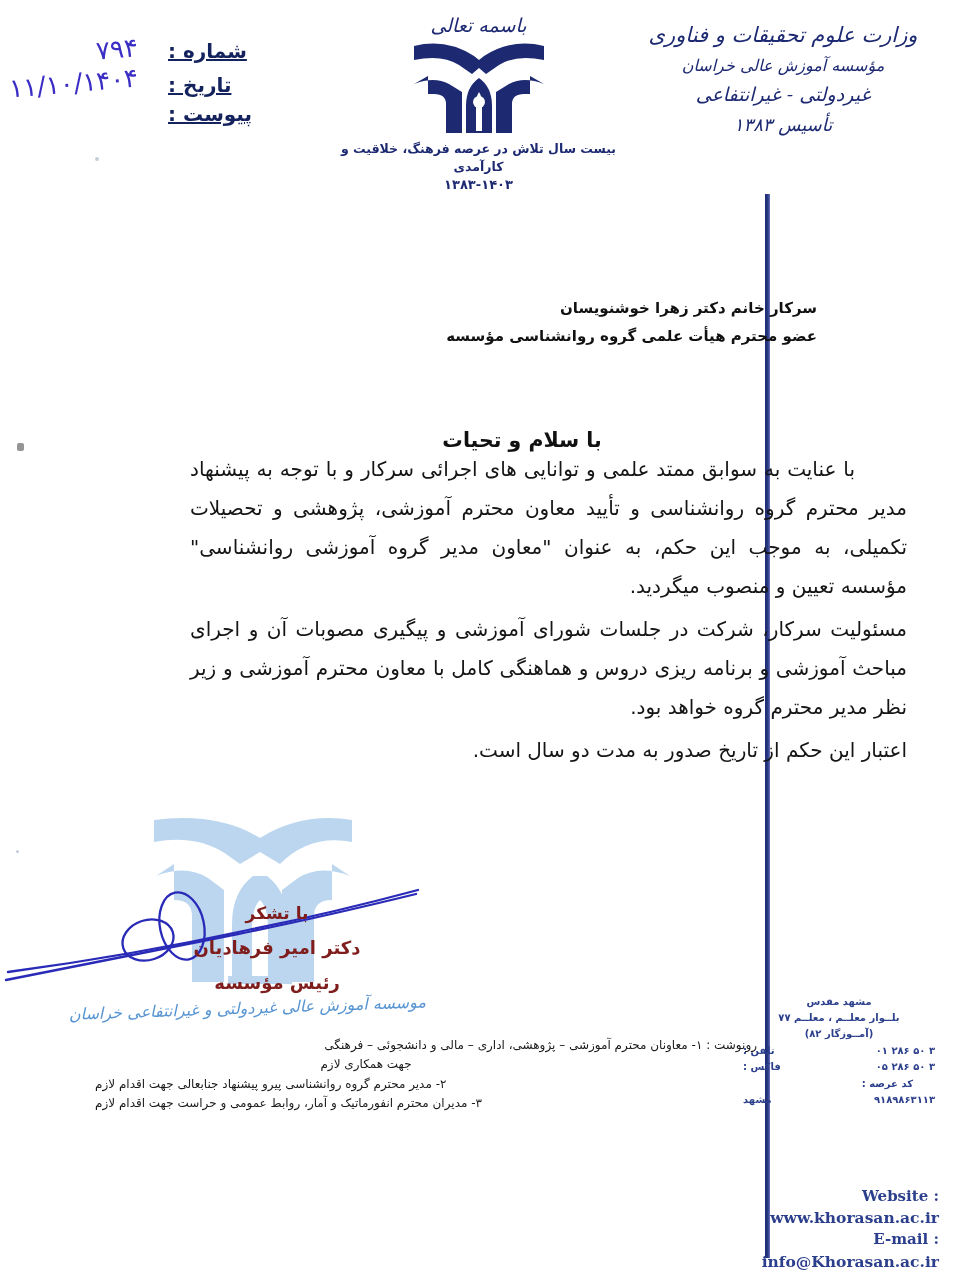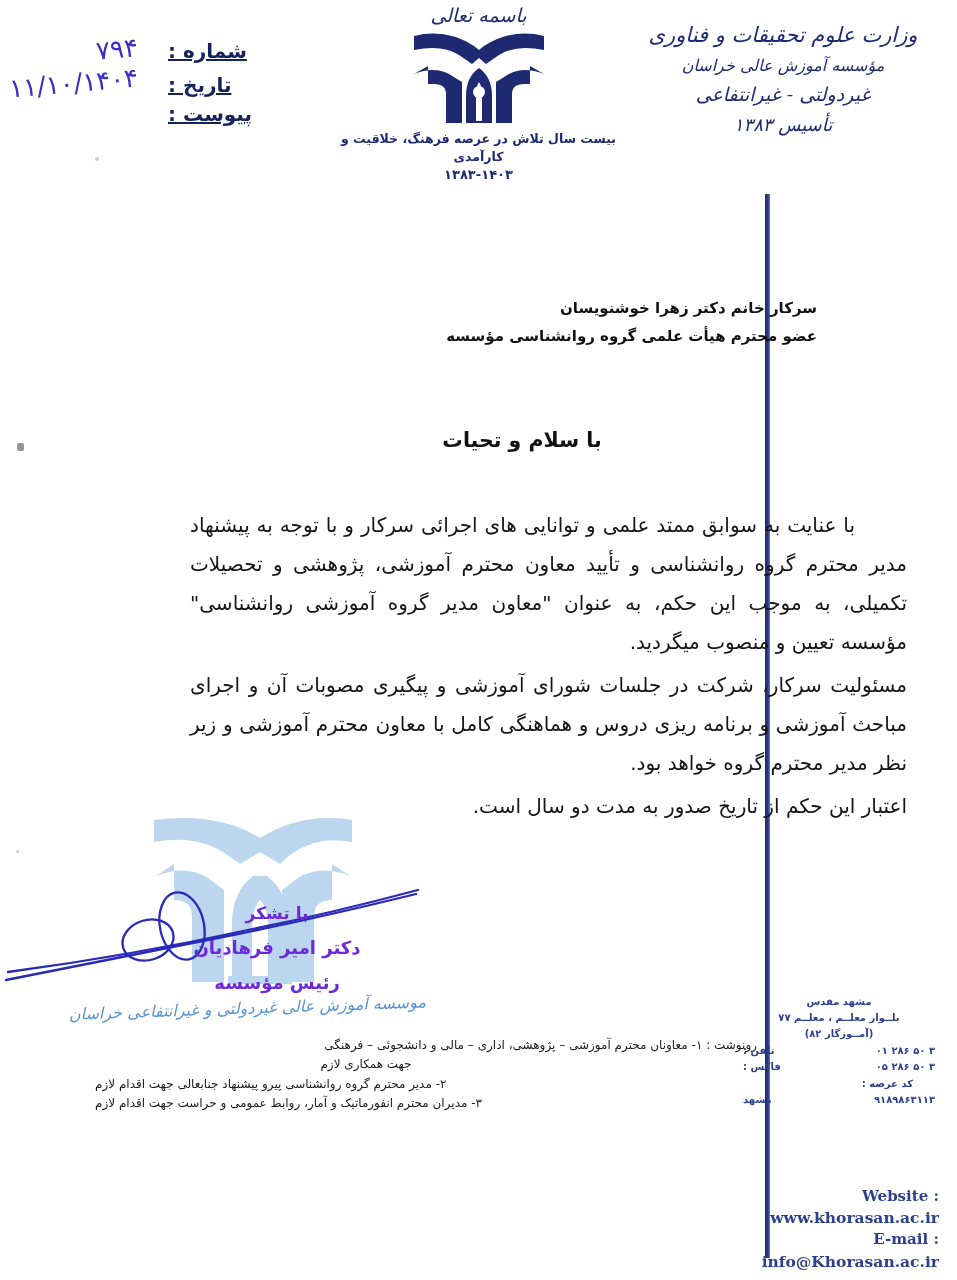--- a/index.html
+++ b/index.html
@@ -31,21 +31,21 @@
     margin-right:30px;
     transform:rotate(-5deg);
     display:inline-block;
     white-space:nowrap;
   }
   .val-num{font-size:29px;}
   .val-date{font-size:26px;}
 
   
   .logo-block{
-    position:absolute;top:4px;left:0;right:0;margin:auto;
+    position:absolute;top:14px;left:0;right:0;margin:auto;
     width:300px;text-align:center;
   }
   .basmala{
     font-size:19px;color:#1d2a72;
     margin-bottom:-4px;
     font-style:italic;
     letter-spacing:1px;
   }
   .logo-svg{display:block;margin:0 auto;}
   .slogan{
@@ -80,21 +80,21 @@
     text-align:right;direction:rtl;
     font-weight:bold;font-size:15px;line-height:1.85;
     color:#111;
   }
   .greeting{
     position:absolute;top:428px;right:140px;width:590px;
     text-align:center;direction:rtl;
     font-weight:bold;font-size:20.5px;color:#111;
   }
   .body-text{
-    position:absolute;top:506px;right:50px;left:190px;
+    position:absolute;top:450px;right:50px;left:190px;
     direction:rtl;text-align:justify;
     font-size:20px;line-height:1.95;color:#151515;
   }
   .body-text p{margin:0 0 4px 0;}
   .body-text p.p1{text-indent:52px;}
   .body-text p.last{text-align:right;}
 
   
   .sig-zone{
     position:absolute;top:812px;left:118px;
@@ -111,21 +111,21 @@
     font-family:"DejaVu Serif","Liberation Serif",serif;
     font-style:italic;font-size:16px;
     transform:rotate(-2deg);
     opacity:.95;
     white-space:nowrap;
   }
   .sig-lines{
     position:absolute;top:85px;left:0;width:318px;
     text-align:center;direction:rtl;
     font-weight:bold;font-size:18px;line-height:1.95;
-    color:#6d28d9;
+    color:#7f1d1d;
   }
   .sig-lines .thanks{font-size:17px;}
   .scribble{position:absolute;top:60px;left:-120px;}
 
   
   .cc{
     position:absolute;top:1036px;right:200px;left:95px;
     direction:rtl;text-align:right;
     font-size:12px;line-height:1.62;color:#1a1a1a;
   }

